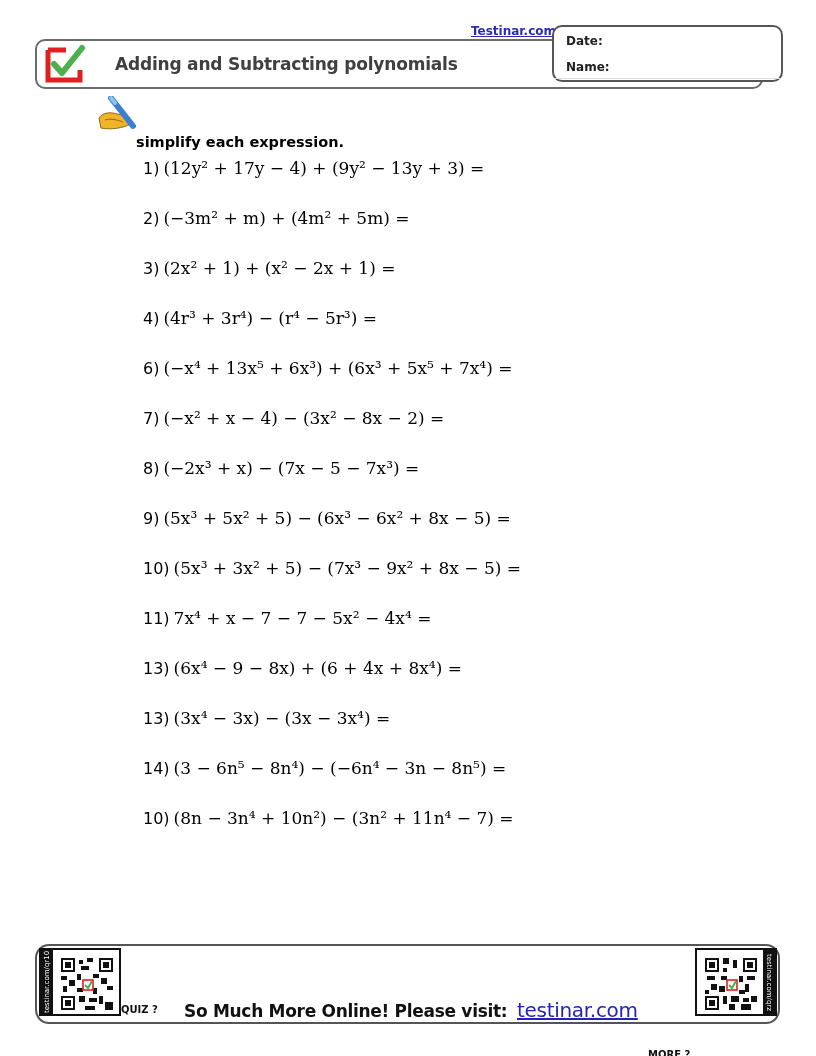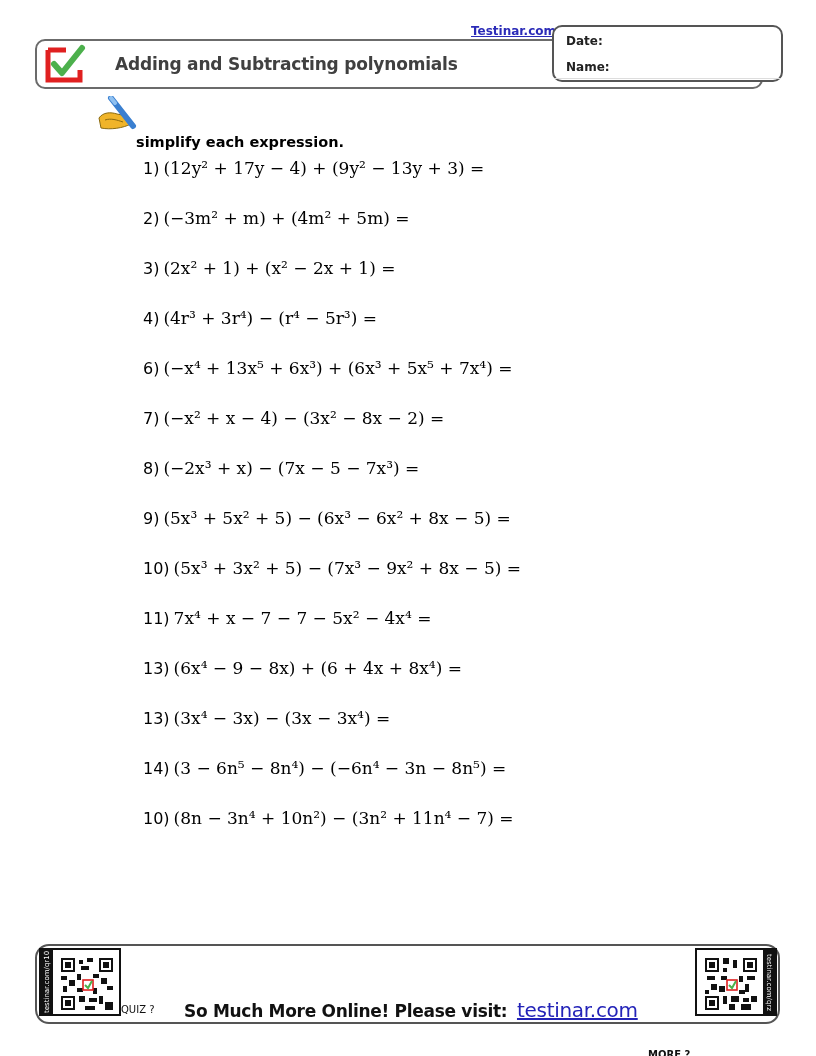--- a/index.html
+++ b/index.html
@@ -75,21 +75,21 @@
     .footer-text {
       position: absolute; left: 184px; top: 998px; white-space: nowrap;
       font-family: "DejaVu Sans", sans-serif; font-weight: bold; font-size: 17px; color: #111;
       letter-spacing: -0.3px;
     }
     .footer-link {
       font-weight: normal; color: #2323b8; text-decoration: underline; font-size: 20px; margin-left: 4px;
     }
     .quiz-label {
       position: absolute; left: 121px; top: 1004px;
-      font-family: "DejaVu Sans", sans-serif; font-weight: normal; font-size: 10px; color: #111;
+      font-family: "DejaVu Sans", sans-serif; font-weight: bold; font-size: 10px; color: #111;
     }
     .more-label {
       position: absolute; left: 648px; top: 1003px;
       font-family: "DejaVu Sans", sans-serif; font-weight: bold; font-size: 10px; color: #111; margin-top: 46px;
     }
   </style>
 </head>
 <body>
 
 <div class="header-box"></div>

